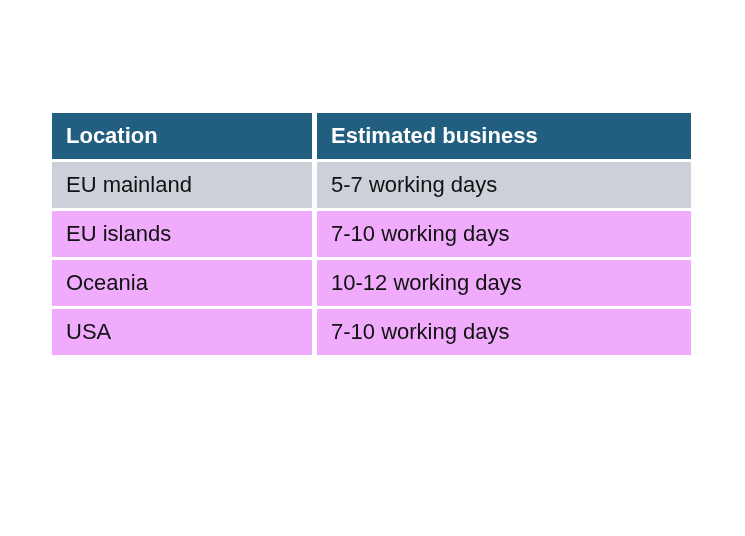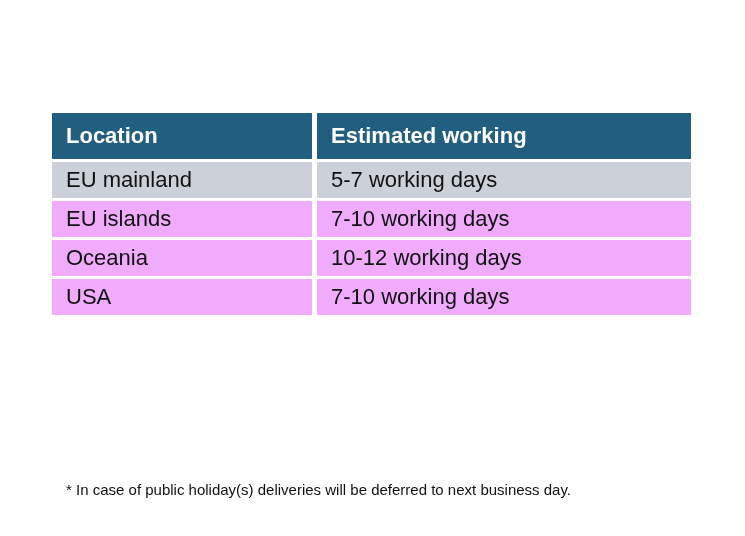--- a/index.html
+++ b/index.html
@@ -45,21 +45,21 @@
 
   .delivery-table th,
   .delivery-table td {
     padding: 0;
     margin: 0;
     border: 0;
   }
   .cell-inner {
     display: flex;
     align-items: center;
-    height: 36px;
+    height: 46px;
     padding-left: 14px;
     padding-right: 8px;
     box-sizing: border-box;
     white-space: nowrap;
     overflow: hidden;
   }
   
   thead .cell-inner {
     height: 46px;
     background: #215e80;
@@ -105,21 +105,21 @@
     <colgroup>
       <col class="col-location">
       <col class="col-delivery">
     </colgroup>
     <thead>
       <tr>
         <th class="th-location">
           <div class="cell-inner">Location</div>
         </th>
         <th class="th-delivery">
-          <div class="cell-inner">Estimated working</div>
+          <div class="cell-inner">Estimated business</div>
         </th>
       </tr>
     </thead>
     <tbody>
       <tr class="row-odd">
         <td class="td-location">
           <div class="cell-inner">EU mainland</div>
         </td>
         <td class="td-delivery">
           <div class="cell-inner">5-7 working days</div>
@@ -145,15 +145,14 @@
         <td class="td-location">
           <div class="cell-inner">USA</div>
         </td>
         <td class="td-delivery">
           <div class="cell-inner">7-10 working days</div>
         </td>
       </tr>
     </tbody>
   </table>
 
-  <div class="footnote">* In case of public holiday(s) deliveries will be deferred to next business day.</div>
 
 </div>
 
 </body></html>

